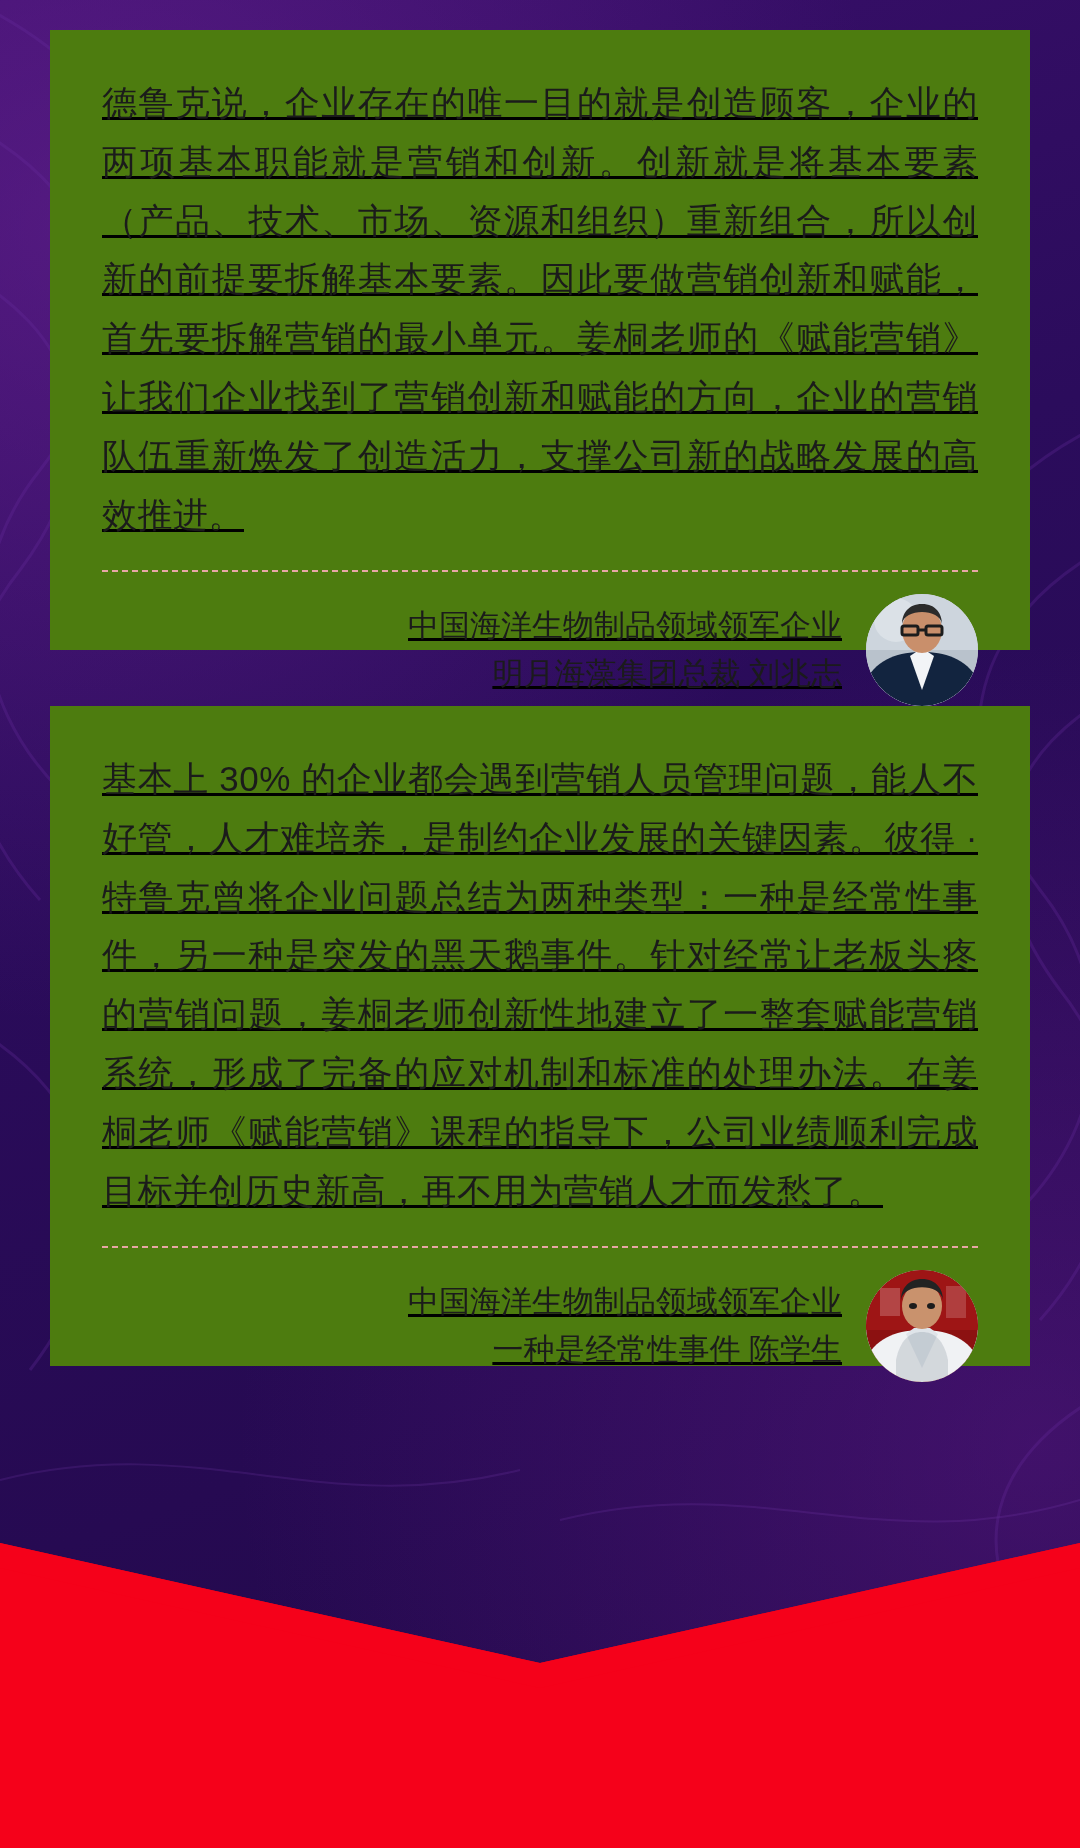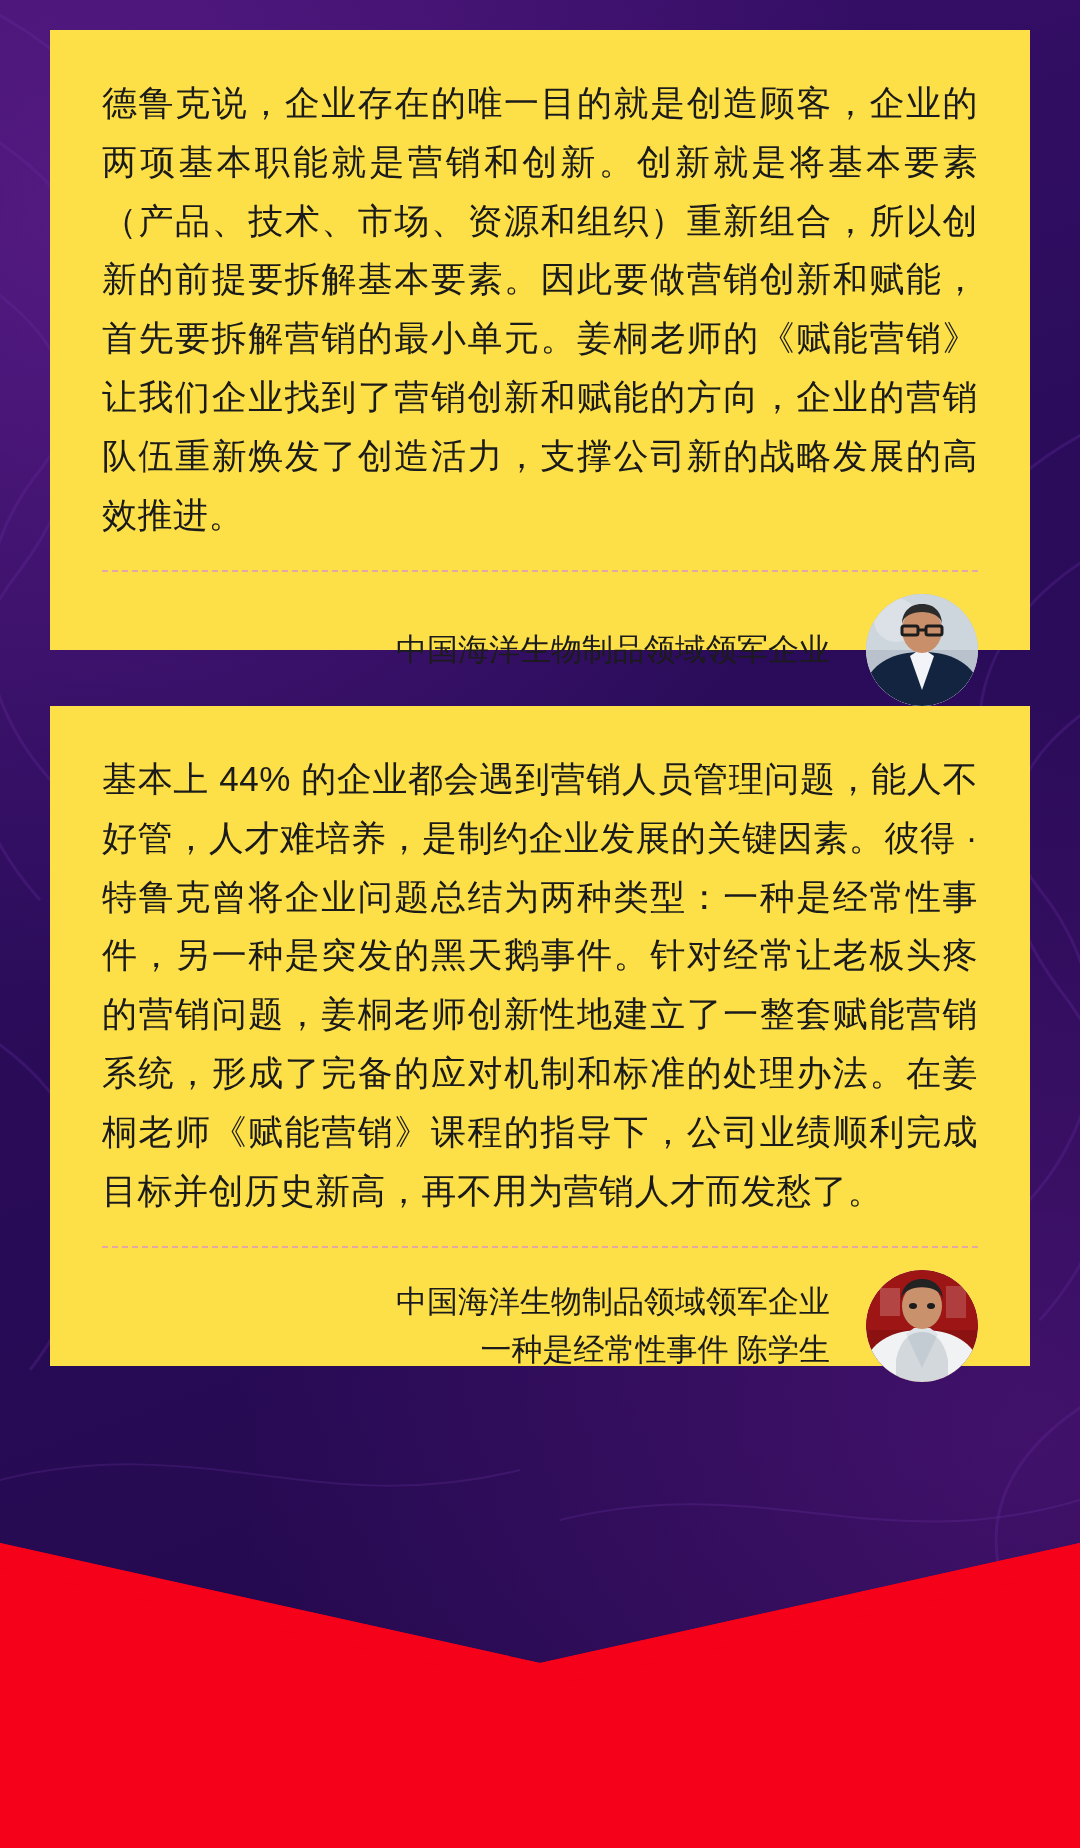--- a/index.html
+++ b/index.html
@@ -38,22 +38,23 @@
     bottom: 0;
     width: 1080px;
     height: 400px;
     overflow: hidden;
   }
   .red-wedge svg { display: block; }
 
   
   .card {
     position: absolute;
-    background: #fde047;
+    background: #4d7c0f;
     box-sizing: border-box;
+    text-decoration: underline;
   }
   #card-1 {
     left: 50px;
     top: 30px;
     width: 980px;
     height: 620px;
     padding: 44px 52px 0 52px;
   }
   #card-2 {
     left: 50px;
@@ -77,21 +78,21 @@
     margin-top: 26px;
     border-top: 2px dashed #e7a6a6;
     height: 0;
   }
 
   .attrib-row {
     margin-top: 22px;
     display: flex;
     align-items: center;
     justify-content: flex-end;
-    gap: 36px;
+    gap: 24px;
   }
   .attrib-text {
     text-align: right;
     font-size: 31px;
     line-height: 1.55;
     color: #1b1b1b;
     font-family: "Liberation Sans", "DejaVu Sans", sans-serif;
   }
   .attrib-text .line2 {
     display: block;
@@ -138,20 +139,21 @@
     <path d="M0 95 L540 215 L1080 95 L1080 120 L540 240 L0 120 Z" fill="#f5011a"></path>
   </svg>
 </div>
 
 <div class="card" id="card-1">
   <div class="quote-body">德鲁克说，企业存在的唯一目的就是创造顾客，企业的两项基本职能就是营销和创新。创新就是将基本要素（产品、技术、市场、资源和组织）重新组合，所以创新的前提要拆解基本要素。因此要做营销创新和赋能，首先要拆解营销的最小单元。姜桐老师的《赋能营销》让我们企业找到了营销创新和赋能的方向，企业的营销队伍重新焕发了创造活力，支撑公司新的战略发展的高效推进。</div>
   <div class="divider"></div>
   <div class="attrib-row">
     <div class="attrib-text">
       <span>中国海洋生物制品领域领军企业</span>
+      <span class="line2">明月海藻集团总裁  刘兆志</span>
     </div>
     <div class="avatar">
       <svg width="112" height="112" viewBox="0 0 112 112">
         <defs>
           <clipPath id="clip1">
               <circle cx="56" cy="56" r="56"></circle>
             </clipPath>
         </defs>
         <g clip-path="url(#clip1)">
           <rect width="112" height="112" fill="#b9c2cc"></rect>
@@ -164,21 +166,21 @@
           <rect x="36" y="32" width="16" height="9" rx="2" fill="none" stroke="#1c1c1c" stroke-width="3"></rect>
           <rect x="60" y="32" width="16" height="9" rx="2" fill="none" stroke="#1c1c1c" stroke-width="3"></rect>
           <line x1="52" y1="36" x2="60" y2="36" stroke="#1c1c1c" stroke-width="3"></line>
         </g>
       </svg>
     </div>
   </div>
 </div>
 
 <div class="card" id="card-2">
-  <div class="quote-body">基本上 44% 的企业都会遇到营销人员管理问题，能人不好管，人才难培养，是制约企业发展的关键因素。彼得 · 特鲁克曾将企业问题总结为两种类型：一种是经常性事件，另一种是突发的黑天鹅事件。针对经常让老板头疼的营销问题，姜桐老师创新性地建立了一整套赋能营销系统，形成了完备的应对机制和标准的处理办法。在姜桐老师《赋能营销》课程的指导下，公司业绩顺利完成目标并创历史新高，再不用为营销人才而发愁了。</div>
+  <div class="quote-body">基本上 30% 的企业都会遇到营销人员管理问题，能人不好管，人才难培养，是制约企业发展的关键因素。彼得 · 特鲁克曾将企业问题总结为两种类型：一种是经常性事件，另一种是突发的黑天鹅事件。针对经常让老板头疼的营销问题，姜桐老师创新性地建立了一整套赋能营销系统，形成了完备的应对机制和标准的处理办法。在姜桐老师《赋能营销》课程的指导下，公司业绩顺利完成目标并创历史新高，再不用为营销人才而发愁了。</div>
   <div class="divider"></div>
   <div class="attrib-row">
     <div class="attrib-text">
       <span>中国海洋生物制品领域领军企业</span>
       <span class="line2">一种是经常性事件  陈学生</span>
     </div>
     <div class="avatar">
       <svg width="112" height="112" viewBox="0 0 112 112">
         <defs>
           <clipPath id="clip2">

